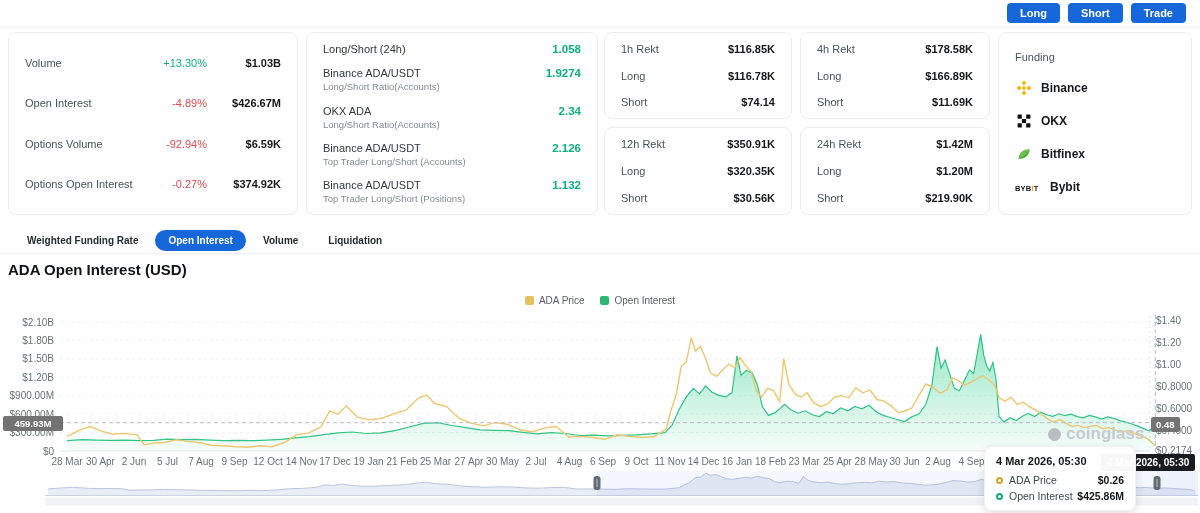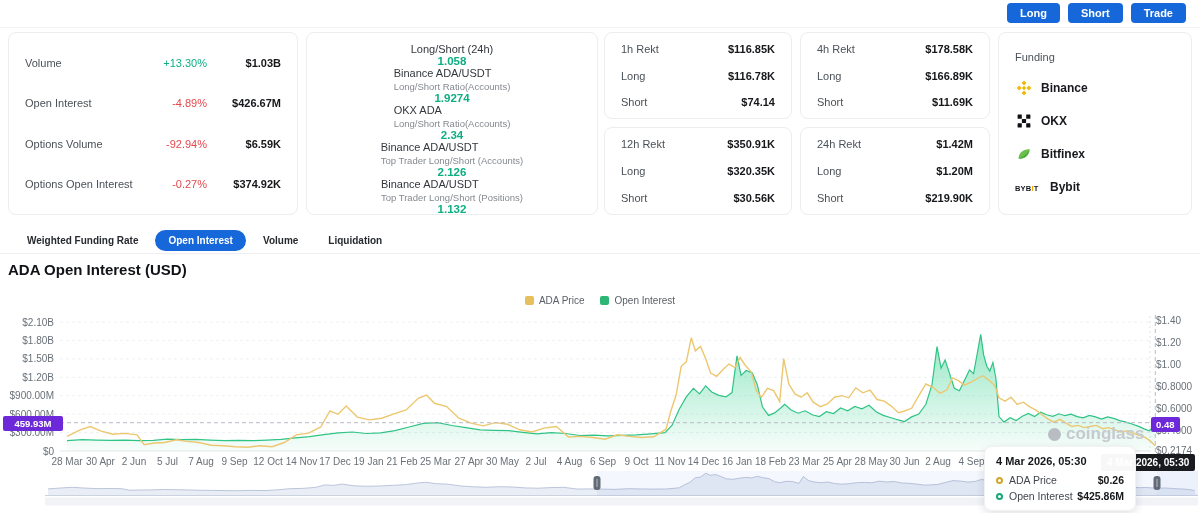--- a/index.html
+++ b/index.html
@@ -13,21 +13,21 @@
        font-size:11px;font-weight:700;font-family:inherit;cursor:pointer;line-height:20px;}
   
   .card{position:absolute;background:#fff;border:1px solid #ebedf1;border-radius:8px;box-sizing:border-box;}
   #card-stats{left:8px;top:32px;width:290px;height:183px;padding:10px 16px;display:flex;flex-direction:column;justify-content:space-around;}
   .srow{display:flex;align-items:center;font-size:11px;}
   .srow .lbl{flex:1;color:#4b5158;}
   .srow .chg{width:62px;text-align:right;font-weight:500;}
   .srow .val{width:74px;text-align:right;font-weight:700;color:#15171a;}
   .up{color:#0daf82;} .down{color:#e2484d;}
   #card-ratios{left:306px;top:32px;width:292px;height:183px;padding:10px 16px;display:flex;flex-direction:column;justify-content:space-between;}
-  .rrow{display:flex;align-items:center;flex-direction:column;}
+  .rrow{display:flex;}
   .rrow .names{flex:1;}
   .rrow .nm{font-size:11px;color:#33373d;}
   .rrow .sub{font-size:9.5px;color:#85898f;margin-top:2px;}
   .rrow .sub:empty{display:none;}
   .rrow .rv{font-size:11.5px;font-weight:600;color:#0daf82;}
   .rekt{padding:10px 16px;display:flex;flex-direction:column;justify-content:space-between;}
   #rekt-0{left:604px;top:32px;width:188px;height:87px;}
   #rekt-1{left:800px;top:32px;width:190px;height:87px;}
   #rekt-2{left:604px;top:127px;width:188px;height:88px;}
   #rekt-3{left:800px;top:127px;width:190px;height:88px;}
@@ -47,21 +47,21 @@
   
   .heading{position:absolute;left:8px;top:261px;font-size:15px;font-weight:700;color:#101216;}
   .legend{position:absolute;left:0;top:295px;width:1200px;display:flex;justify-content:center;gap:16px;
           font-size:10px;color:#5a5f66;z-index:2;}
   .li{display:flex;align-items:center;gap:5px;}
   .sq{width:9px;height:9px;border-radius:2px;}
   .sq.y{background:#e6c05c;} .sq.g{background:#2bb673;}
   #chart-svg{position:absolute;left:0;top:0;width:1200px;height:513px;z-index:1;pointer-events:auto;}
   svg text{font-family:"Liberation Sans",sans-serif;}
   
-  .badge{position:absolute;z-index:4;background:#6d28d9;color:#fff;font-size:9.5px;font-weight:700;
+  .badge{position:absolute;z-index:4;background:#737373;color:#fff;font-size:9.5px;font-weight:700;
          padding:2px 5px;border-radius:2px;line-height:11px;}
   #badge-left{left:3px;top:416px;width:50px;text-align:center;}
   #badge-right{left:1151px;top:417px;}
   #badge-date{left:1101px;top:454px;background:#191b1f;z-index:5;padding:3px 6px;font-size:10px;white-space:nowrap;}
   
   .watermark{position:absolute;left:1048px;top:424px;z-index:2;display:flex;align-items:center;gap:5px;
              color:#c6c9ce;font-size:17px;font-weight:700;}
   .wm-dot{width:13px;height:13px;border-radius:50%;background:#b9bdc3;}
   
   .tooltip{position:absolute;left:984px;top:446px;width:152px;z-index:6;background:rgba(255,255,255,.97);

